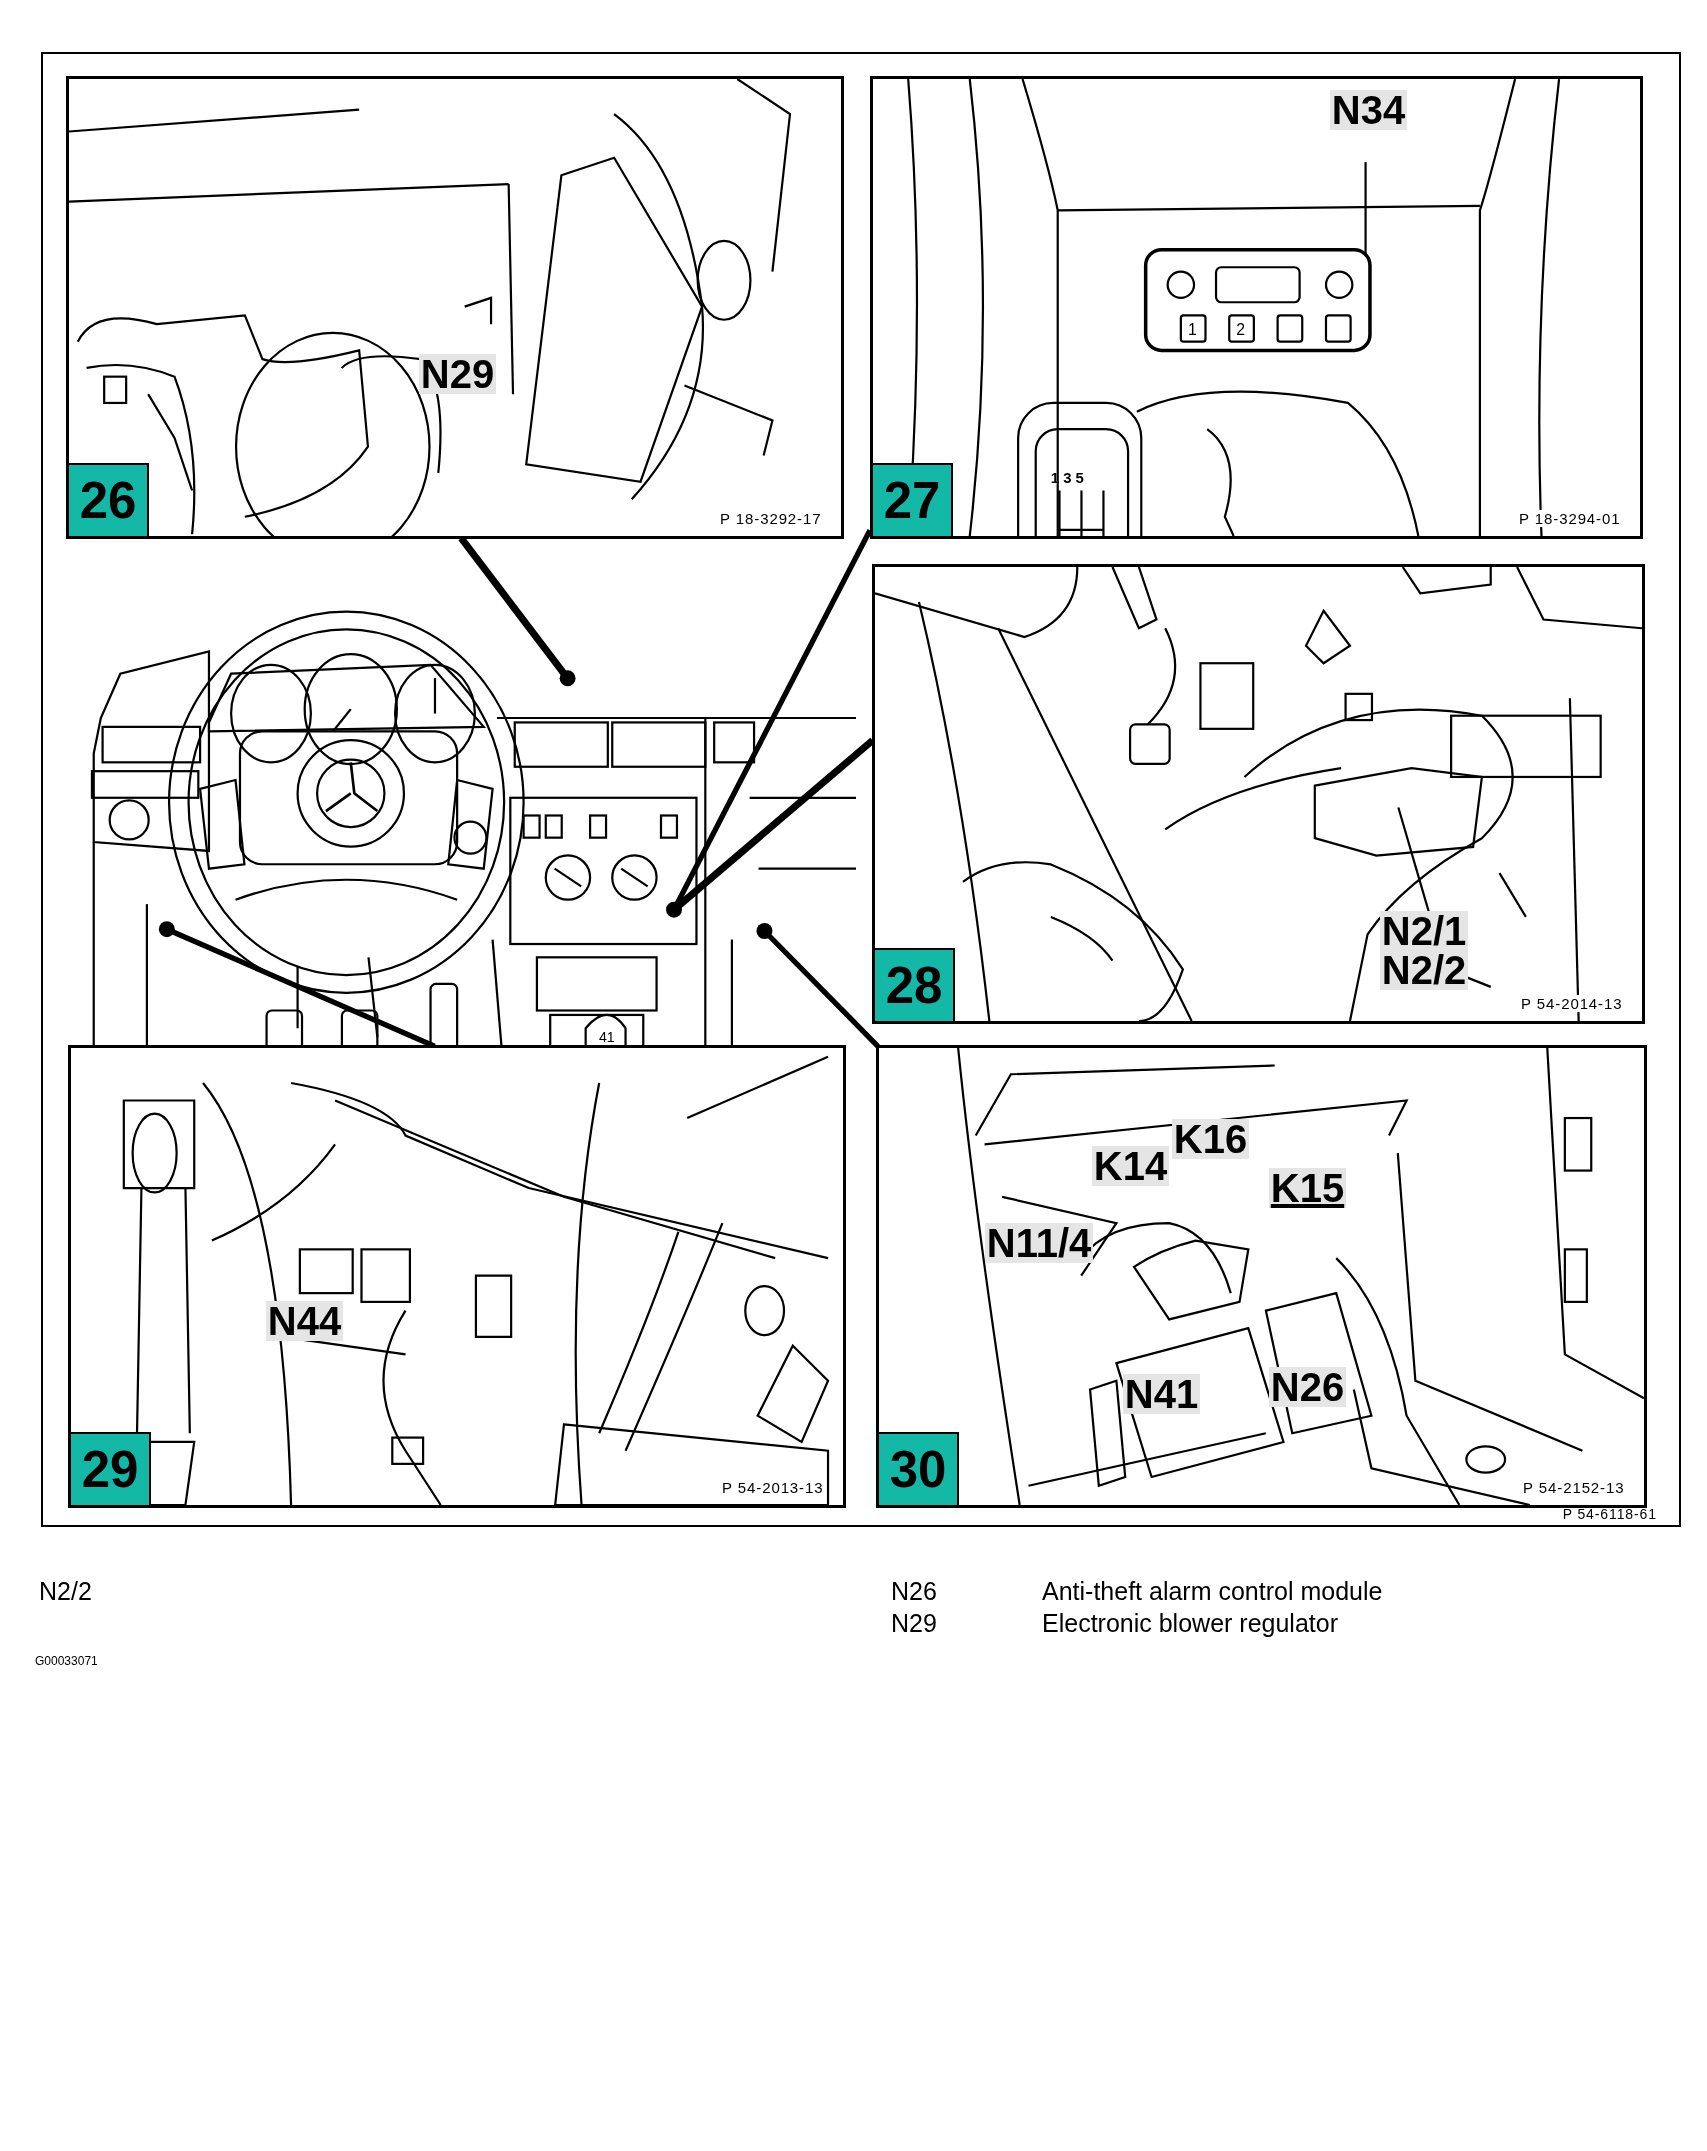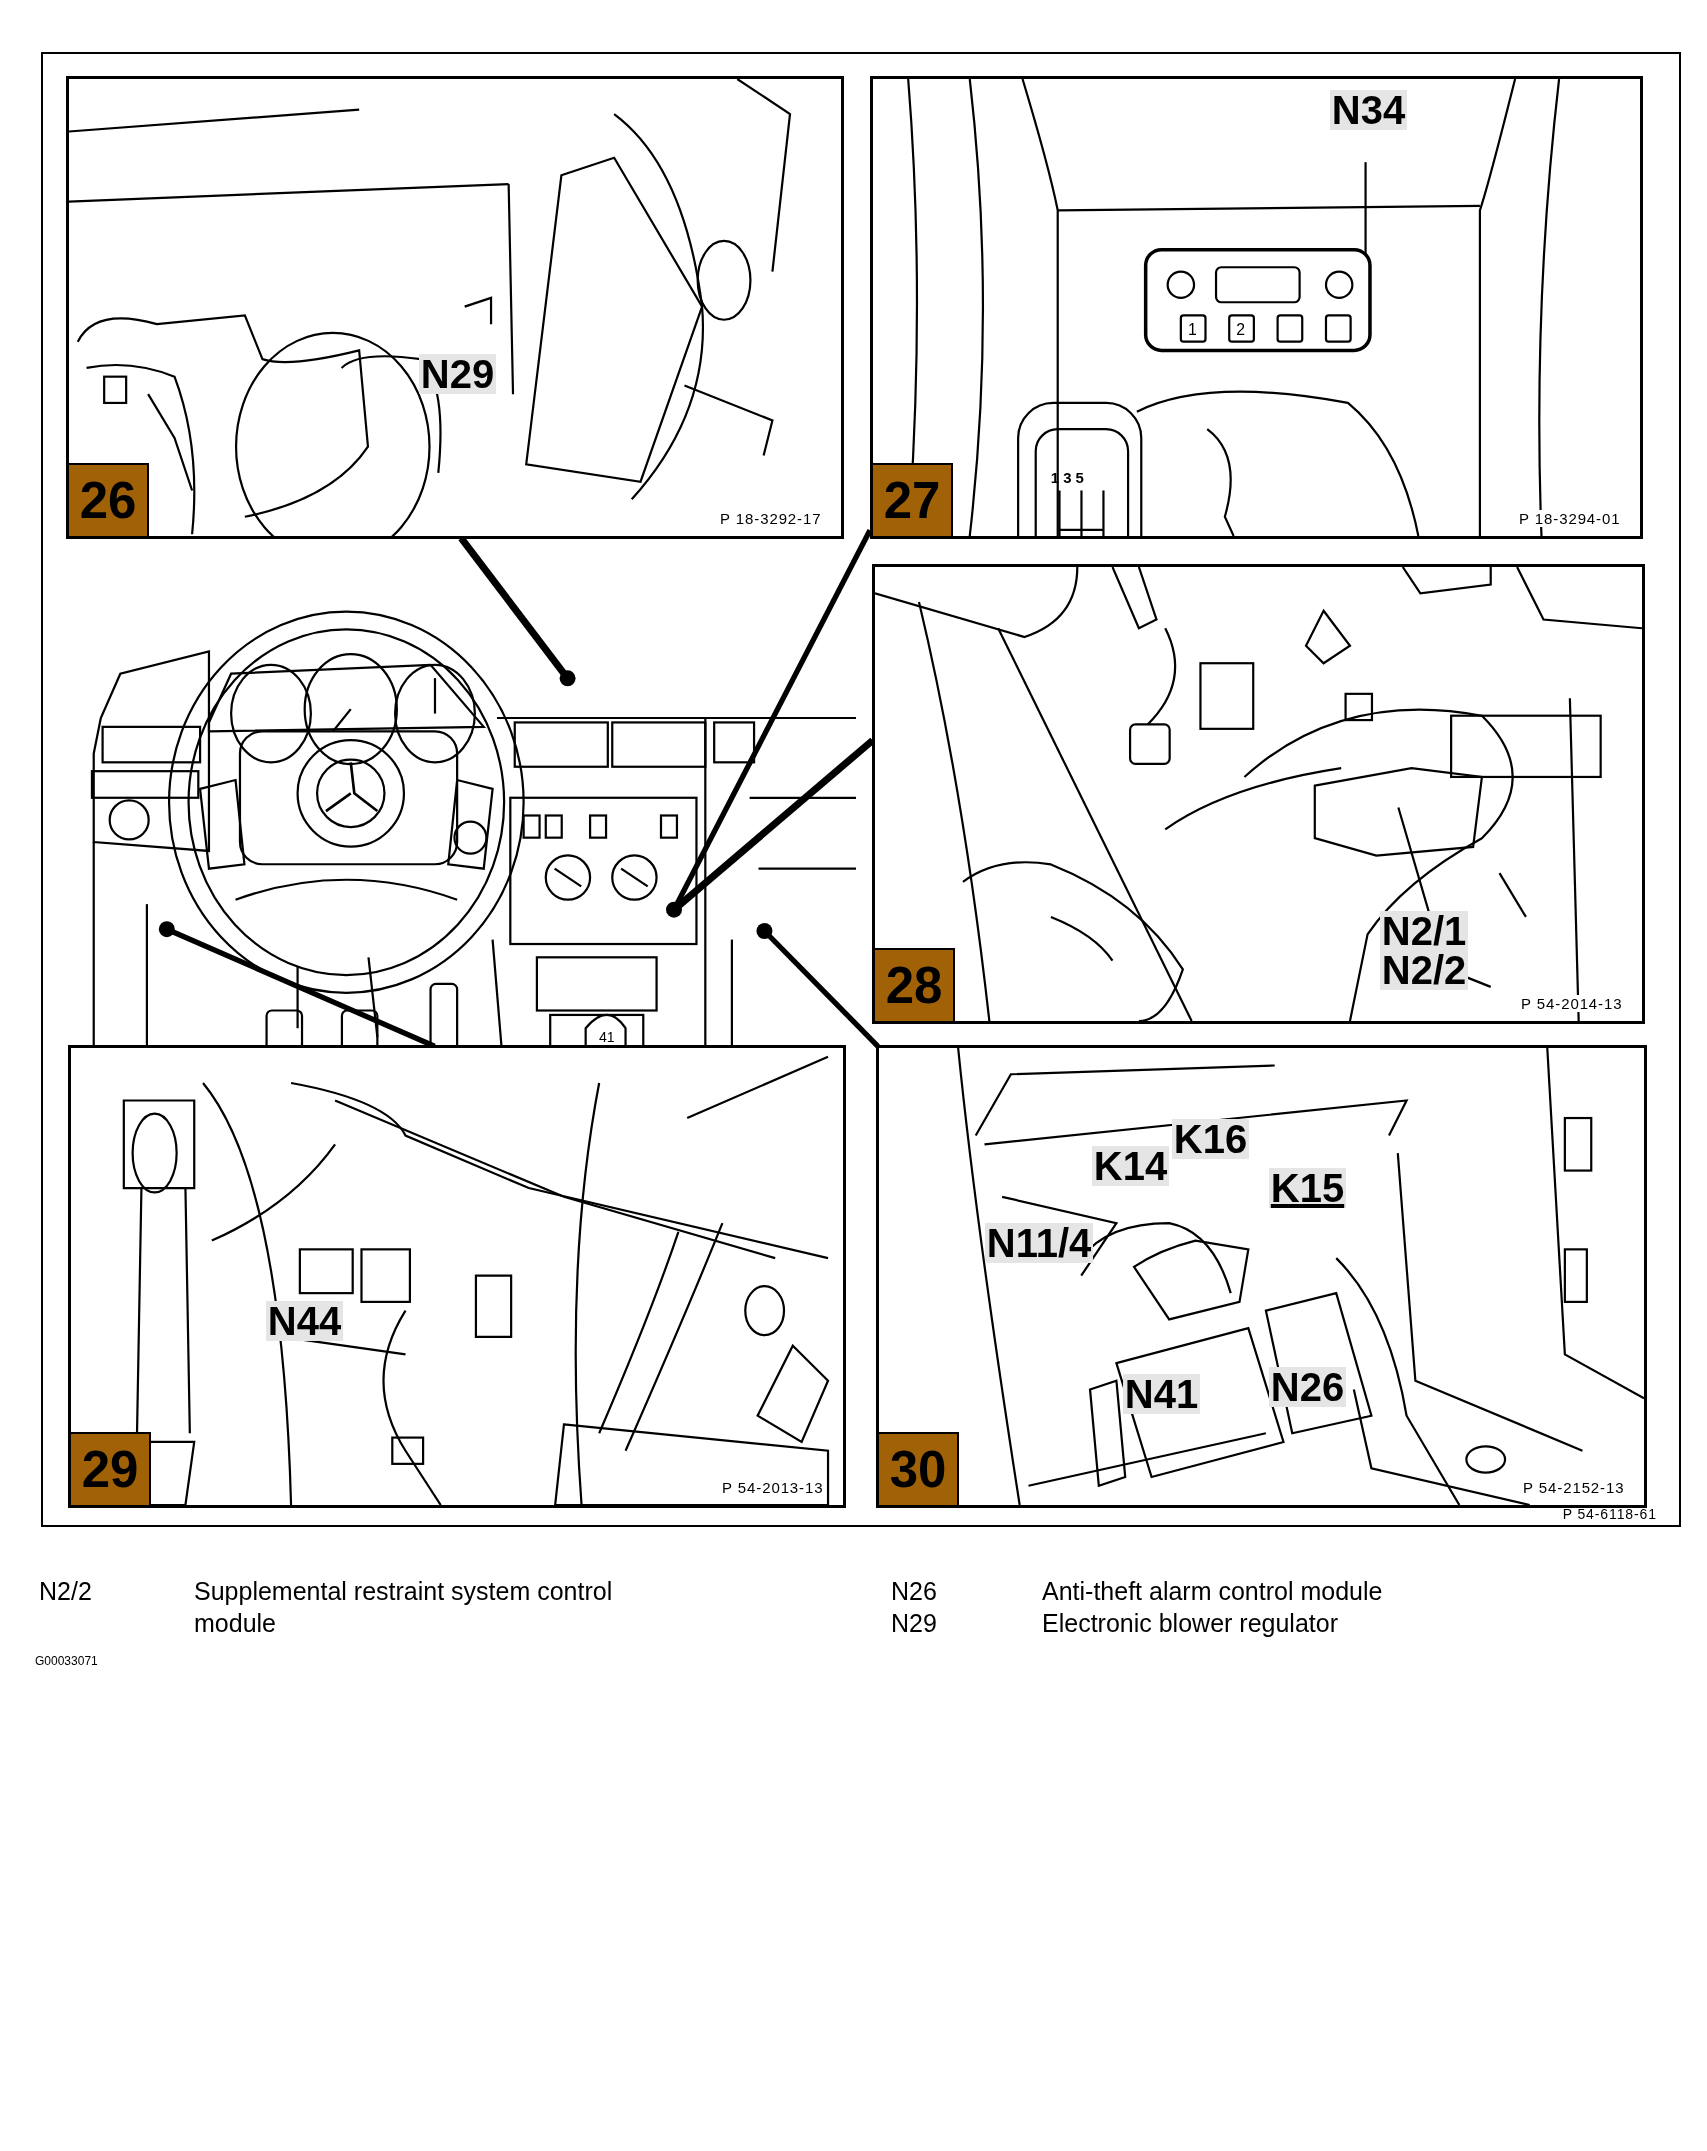--- a/index.html
+++ b/index.html
@@ -1,20 +1,20 @@
 <!DOCTYPE html>
 <html style="font-size:14px"><head>
 <meta charset="utf-8">
 <style>
   html,body{margin:0;padding:0;background:#fff;}
   body{width:1708px;height:2152px;position:relative;overflow:hidden;font-family:"Liberation Sans",sans-serif;color:#000;}
   .frame{position:absolute;left:41px;top:52px;width:1640px;height:1475px;border:2.7px solid #000;box-sizing:border-box;}
   .panel{position:absolute;border:3.5px solid #000;box-sizing:border-box;background:#fff;overflow:hidden;}
   .panel svg{position:absolute;left:0;top:0;width:100%;height:100%;}
-  .pnum{position:absolute;left:0;bottom:0;width:78px;height:71px;border-top:2.7px solid #000;border-right:2.7px solid #000;background:#a16207;font-size:51px;font-weight:bold;display:flex;align-items:center;justify-content:center;margin-top:22px;}
+  .pnum{position:absolute;left:0;bottom:0;width:78px;height:71px;border-top:2.7px solid #000;border-right:2.7px solid #000;background:#14b8a6;font-size:51px;font-weight:bold;display:flex;align-items:center;justify-content:center;margin-top:22px;}
   .pcode{position:absolute;right:19.5px;bottom:8.9px;font-family:"Liberation Sans",sans-serif;font-size:15px;letter-spacing:0.9px;background:#fff;}
   .callout{position:absolute;font-weight:bold;font-size:40px;line-height:1;background:#e5e5e5;padding:0 1.8px;}
   .overall-code{position:absolute;right:51px;top:1506px;font-size:14px;letter-spacing:0.9px;}
   .legend{position:absolute;top:1575px;font-size:25px;line-height:32px;}
   .legend .code{position:absolute;left:0;top:0;}
   .legend .desc{position:absolute;top:0;}
   .docid{position:absolute;left:35px;top:1654px;font-size:12px;}
   .dash{position:absolute;left:76px;top:567px;width:780px;height:497px;text-align:right;}
   .leaders{position:absolute;left:0;top:0;width:1708px;height:1596px;pointer-events:none;}
 </style>
@@ -254,21 +254,20 @@
   <div class="callout" style="left:244px;top:326px;text-align:center;">N41</div>
   <div class="callout" style="left:390px;top:319px;">N26</div>
   <div class="pnum">30</div>
   <div class="pcode">P 54-2152-13</div>
 </div>
 
 <div class="overall-code">P 54-6118-61</div>
 
 <div class="legend" style="left:39px;width:798px;height:71px;">
   <span class="code">N2/2</span>
-  <span class="desc" style="left:155px;width:497px;">Supplemental restraint system control module</span>
 </div>
 <div class="legend" style="left:891px;width:798px;height:35px;">
   <span class="code">N26</span>
   <span class="desc" style="left:151px;">Anti-theft alarm control module</span>
 </div>
 <div class="legend" style="left:891px;top:1607px;width:798px;height:35px;">
   <span class="code">N29</span>
   <span class="desc" style="left:151px;">Electronic blower regulator</span>
 </div>
 

